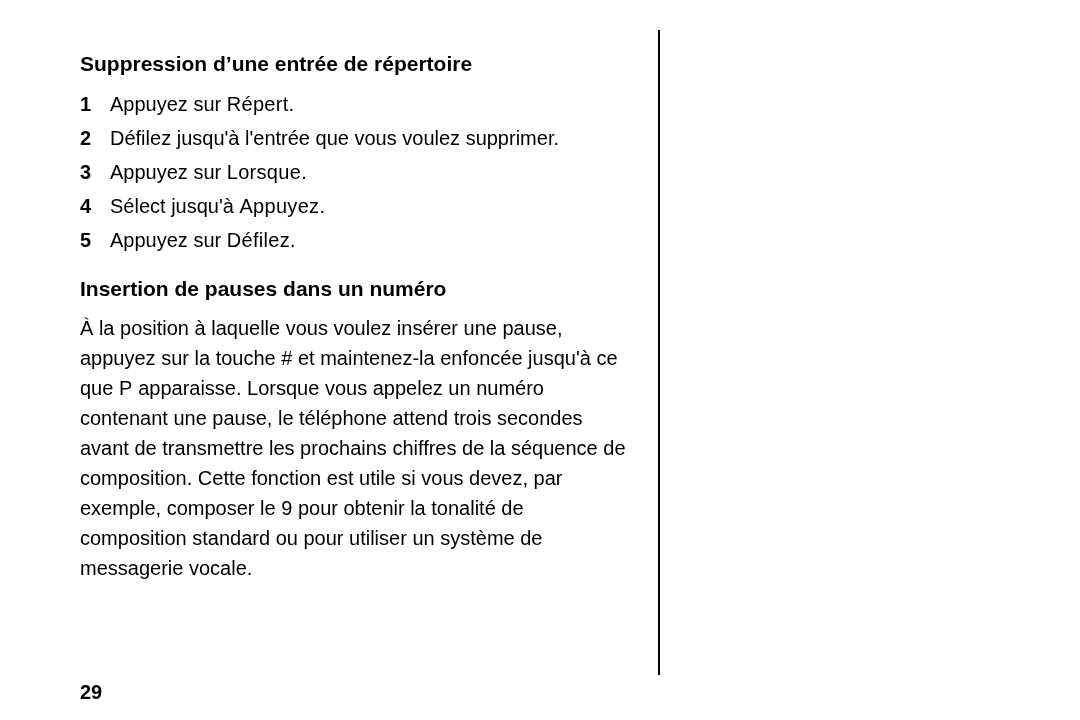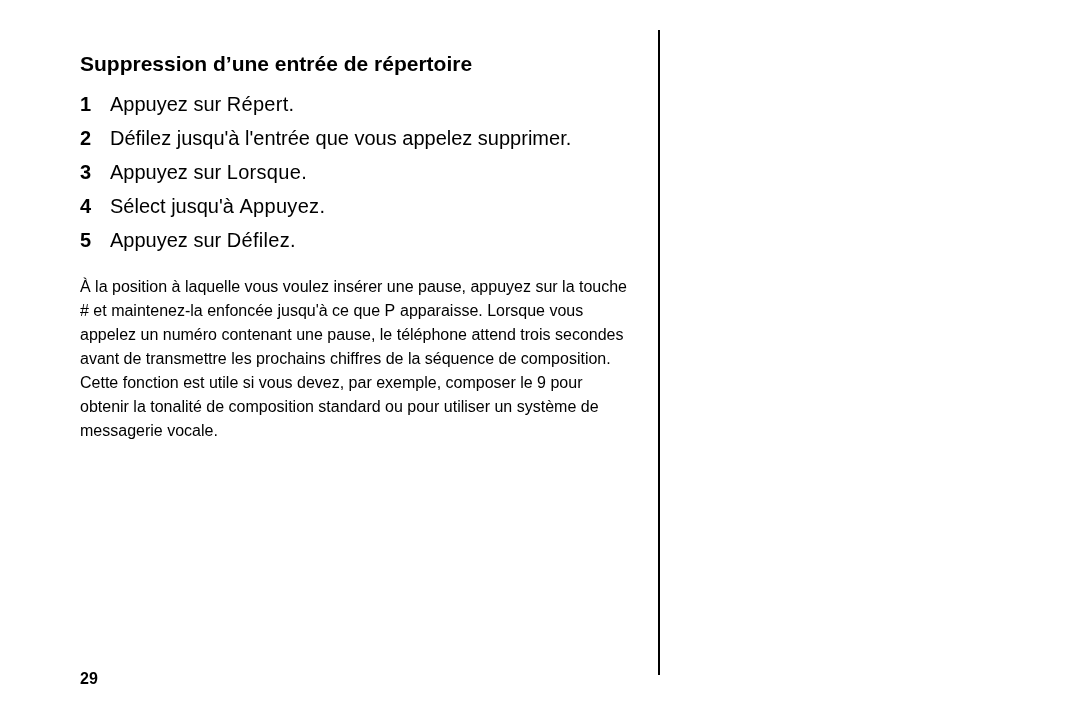--- a/index.html
+++ b/index.html
@@ -54,29 +54,29 @@
   }
   ol li .txt {
     flex: 1;
   }
   .kw {
     font-family: "Trebuchet MS", "Lucida Sans", Arial, sans-serif;
     font-weight: normal;
     letter-spacing: 0.3px;
   }
   .body-para {
-    font-size: 16px;
+    font-size: 20px;
     line-height: 1.5;
     margin: 0 0 0 0;
   }
   .pagenum {
     position: absolute;
     left: 80px;
-    bottom: 32px;
-    font-size: 16px;
+    bottom: 16px;
+    font-size: 20px;
     font-weight: bold;
   }
 </style>
 </head>
 <body>
 
 <div class="page">
   <div class="divider"></div>
 
   <div class="content">
@@ -86,21 +86,21 @@
     <ol>
       <li>
         <span class="num">1</span>
         <span class="txt">
           <span>Appuyez sur </span><span class="kw">Répert</span><span>.</span>
         </span>
       </li>
       <li>
         <span class="num">2</span>
         <span class="txt">
-          <span>Défilez jusqu'à l'entrée que vous appelez supprimer.</span><span class="kw"></span><span></span>
+          <span>Défilez jusqu'à l'entrée que vous voulez supprimer.</span><span class="kw"></span><span></span>
         </span>
       </li>
       <li>
         <span class="num">3</span>
         <span class="txt">
           <span>Appuyez sur </span><span class="kw">Lorsque</span><span>.</span>
         </span>
       </li>
       <li>
         <span class="num">4</span>
@@ -109,20 +109,21 @@
         </span>
       </li>
       <li>
         <span class="num">5</span>
         <span class="txt">
           <span>Appuyez sur </span><span class="kw">Défilez</span><span>.</span>
         </span>
       </li>
     </ol>
 
+    <h2>Insertion de pauses dans un numéro</h2>
 
     <p class="body-para">
       <span>À la position à laquelle vous voulez insérer une pause, appuyez sur la touche # et maintenez-la enfoncée jusqu'à ce que </span><span class="kw">P</span><span> apparaisse. Lorsque vous appelez un numéro contenant une pause, le téléphone attend trois secondes avant de transmettre les prochains chiffres de la séquence de composition. Cette fonction est utile si vous devez, par exemple, composer le 9 pour obtenir la tonalité de composition standard ou pour utiliser un système de messagerie vocale.</span>
     </p>
 
   </div>
 
   <div class="pagenum">29</div>
 </div>
 

